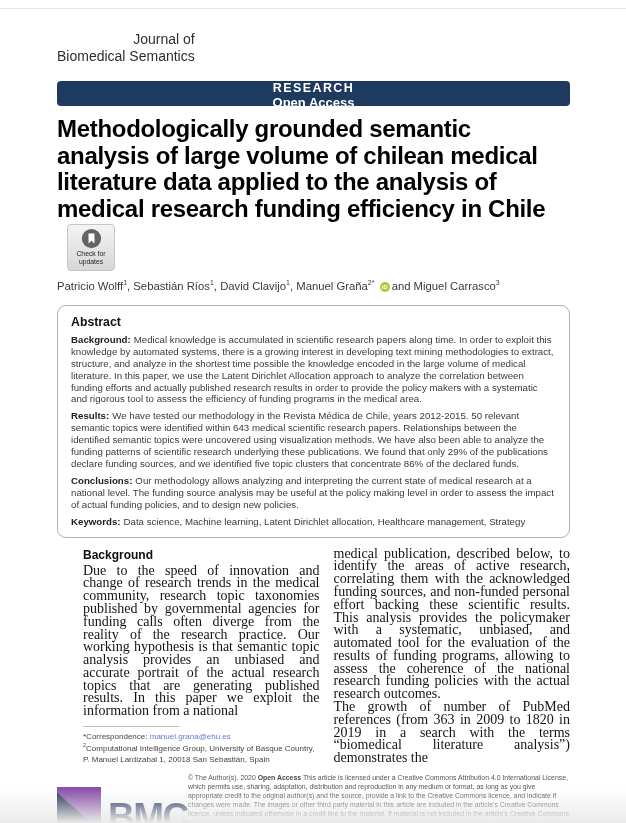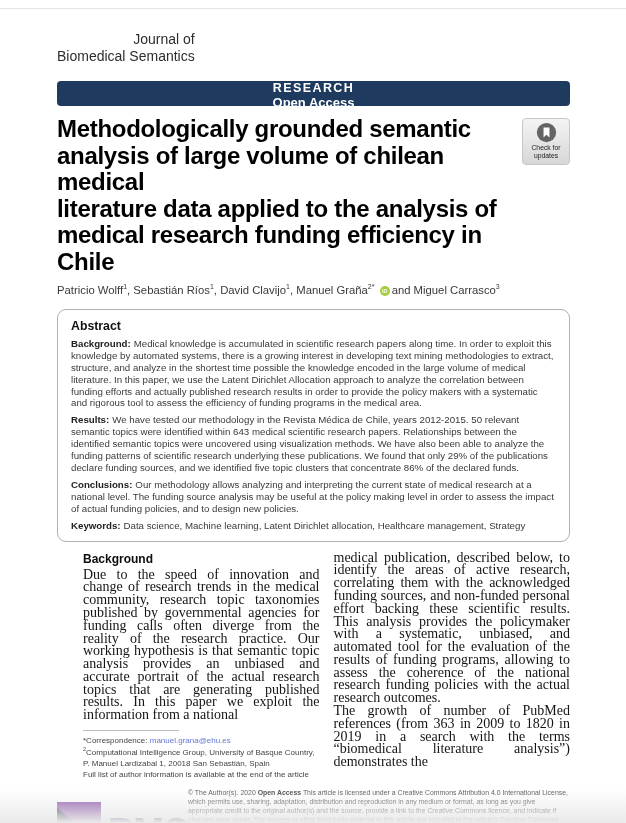--- a/index.html
+++ b/index.html
@@ -20,21 +20,21 @@
   .doi { color: #3d3d3d; }
   .hdr-right { text-align: right; font-size: 14px; color: #2e2e2e; line-height: 1.22; margin-top: 3px; }
 
   
   .banner { margin-top: 16px; background: #1e3a5e; border-radius: 4px; height: 25px;
             display: flex; align-items: center; justify-content: space-between; padding: 0 10px; color: #fff; flex-direction: column; }
   .banner .type { font-size: 12.5px; font-weight: bold; letter-spacing: 1.4px; }
   .banner .oa { font-size: 13px; font-weight: bold; }
 
   
-  .title-row { display: flex; margin-top: 10px; }
+  .title-row { display: flex; margin-top: 10px; flex-direction: column; }
   h1 { margin: 0; flex: 1; font-size: 24px; line-height: 26.5px; letter-spacing: -0.3px; font-weight: bold; color: #000; }
   .badge { flex: none; width: 48px; height: 47px; margin-left: 10px; margin-top: 2px;
            background: linear-gradient(#f4f4f4, #d7d7d7); border: 1px solid #c6c6c6; border-radius: 4px;
            display: flex; flex-direction: column; align-items: center; padding-top: 3px; cursor: pointer; }
   .badge-circle { width: 21px; height: 21px; }
   .badge-text { font-size: 6.8px; color: #222; line-height: 1.18; text-align: center; margin-top: 1px; }
 
   
   .authors { margin: 8px 0 0; font-size: 11.3px; color: #3a3a3a; }
   .authors sup { font-size: 7px; }
@@ -122,21 +122,20 @@
     </section>
 
     <div class="cols">
       <div class="col">
         <h3>Background</h3>
         <p class="serif">Due to the speed of innovation and change of research trends in the medical community, research topic taxonomies published by governmental agencies for funding calls often diverge from the reality of the research practice. Our working hypothesis is that semantic topic analysis provides an unbiased and accurate portrait of the actual research topics that are generating published results. In this paper we exploit the information from a national</p>
         <div class="fn">
           <div class="fn-rule"></div>
           <div><span>*Correspondence: </span><a class="link">manuel.grana@ehu.es</a></div>
           <div><sup>2</sup><span>Computational Intelligence Group, University of Basque Country, P. Manuel Lardizabal 1, 20018 San Sebastián, Spain</span></div>
-          <div>Full list of author information is available at the end of the article</div>
         </div>
       </div>
       <div class="col">
         <p class="serif">medical publication, described below, to identify the areas of active research, correlating them with the acknowledged funding sources, and non-funded personal effort backing these scientific results. This analysis provides the policymaker with a systematic, unbiased, and automated tool for the evaluation of the results of funding programs, allowing to assess the coherence of the national research funding policies with the actual research outcomes.</p>
         <p class="serif">The growth of number of PubMed references (from 363 in 2009 to 1820 in 2019 in a search with the terms “biomedical literature analysis”) demonstrates the</p>
       </div>
     </div>
 
     <footer class="footer">
       <div class="logo">

